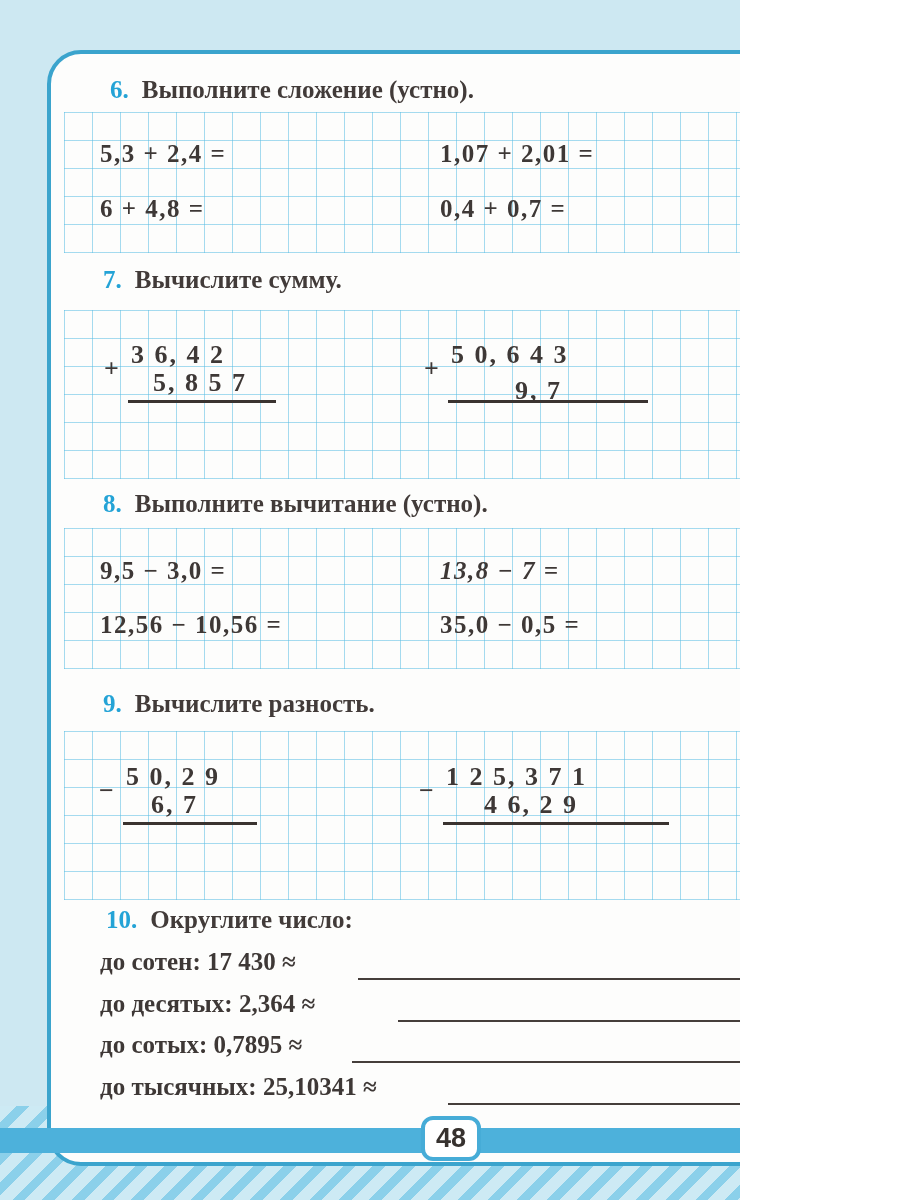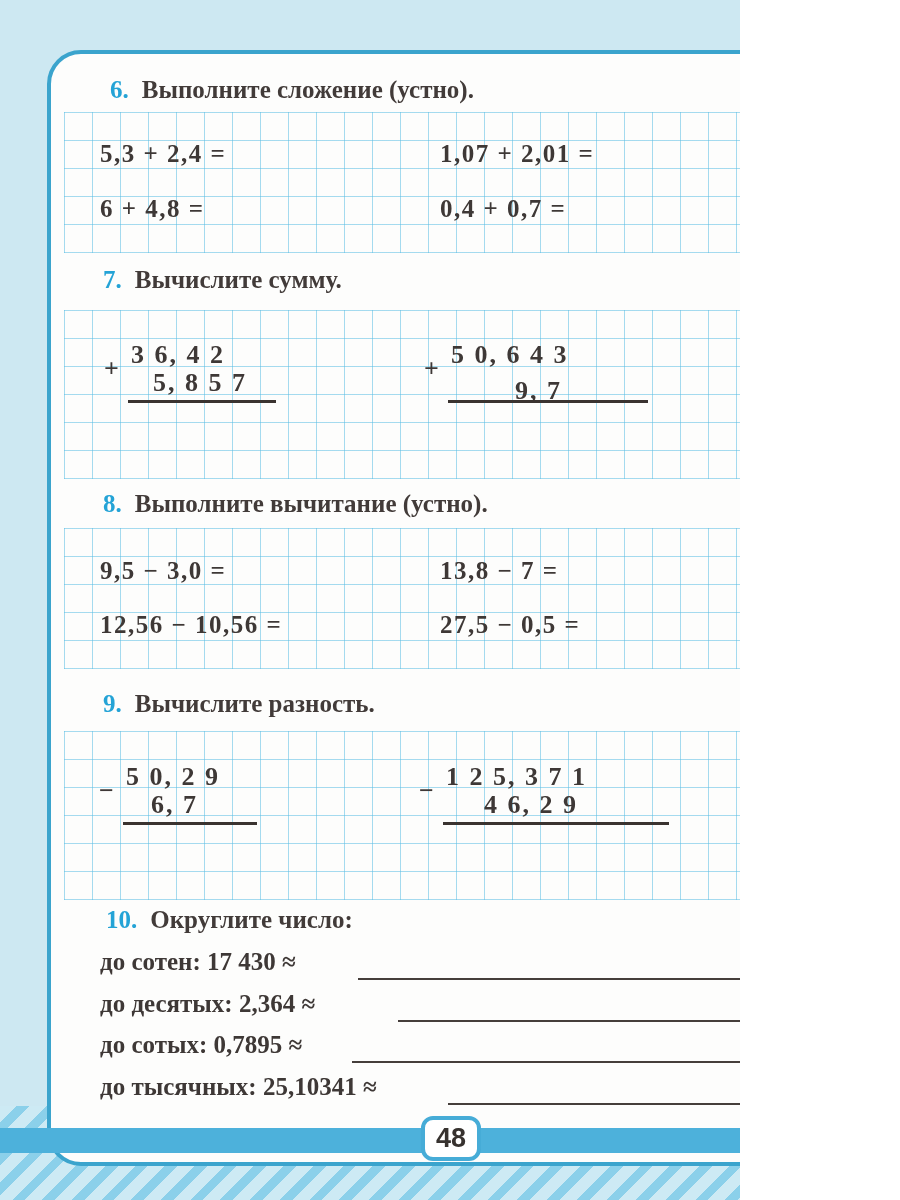--- a/index.html
+++ b/index.html
@@ -58,22 +58,22 @@
   <div class="colnum" style="left:451px;top:340px;">5 0, 6 4 3</div>
   <div class="colnum" style="left:471px;top:376px;margin-left:44px;">9, 7</div>
   <div class="sumline" style="left:448px;top:400px;width:200px;"></div>
 
   <div class="heading" style="left:103px;top:490px;">
     <span class="num">8.</span><span>Выполните вычитание (устно).</span>
   </div>
   <div class="grid" style="top:528px;height:141px;"></div>
   <div class="expr" style="left:100px;top:557px;">9,5 − 3,0 =</div>
   <div class="expr" style="left:100px;top:611px;">12,56 − 10,56 =</div>
-  <div class="expr" style="left:440px;top:557px;">13,8 − 7 =</div>
-  <div class="expr" style="left:440px;top:611px;">27,5 − 0,5 =</div>
+  <div class="expr" style="left:440px;top:557px;font-style:italic;">13,8 − 7 =</div>
+  <div class="expr" style="left:440px;top:611px;">35,0 − 0,5 =</div>
 
   <div class="heading" style="left:103px;top:690px;">
     <span class="num">9.</span><span>Вычислите разность.</span>
   </div>
   <div class="grid" style="top:731px;height:169px;"></div>
   <div class="opsign" style="left:99px;top:776px;">−</div>
   <div class="colnum" style="left:126px;top:762px;">5 0, 2 9</div>
   <div class="colnum" style="left:151px;top:790px;">6, 7</div>
   <div class="sumline" style="left:123px;top:822px;width:134px;"></div>
   <div class="opsign" style="left:419px;top:776px;">−</div>

